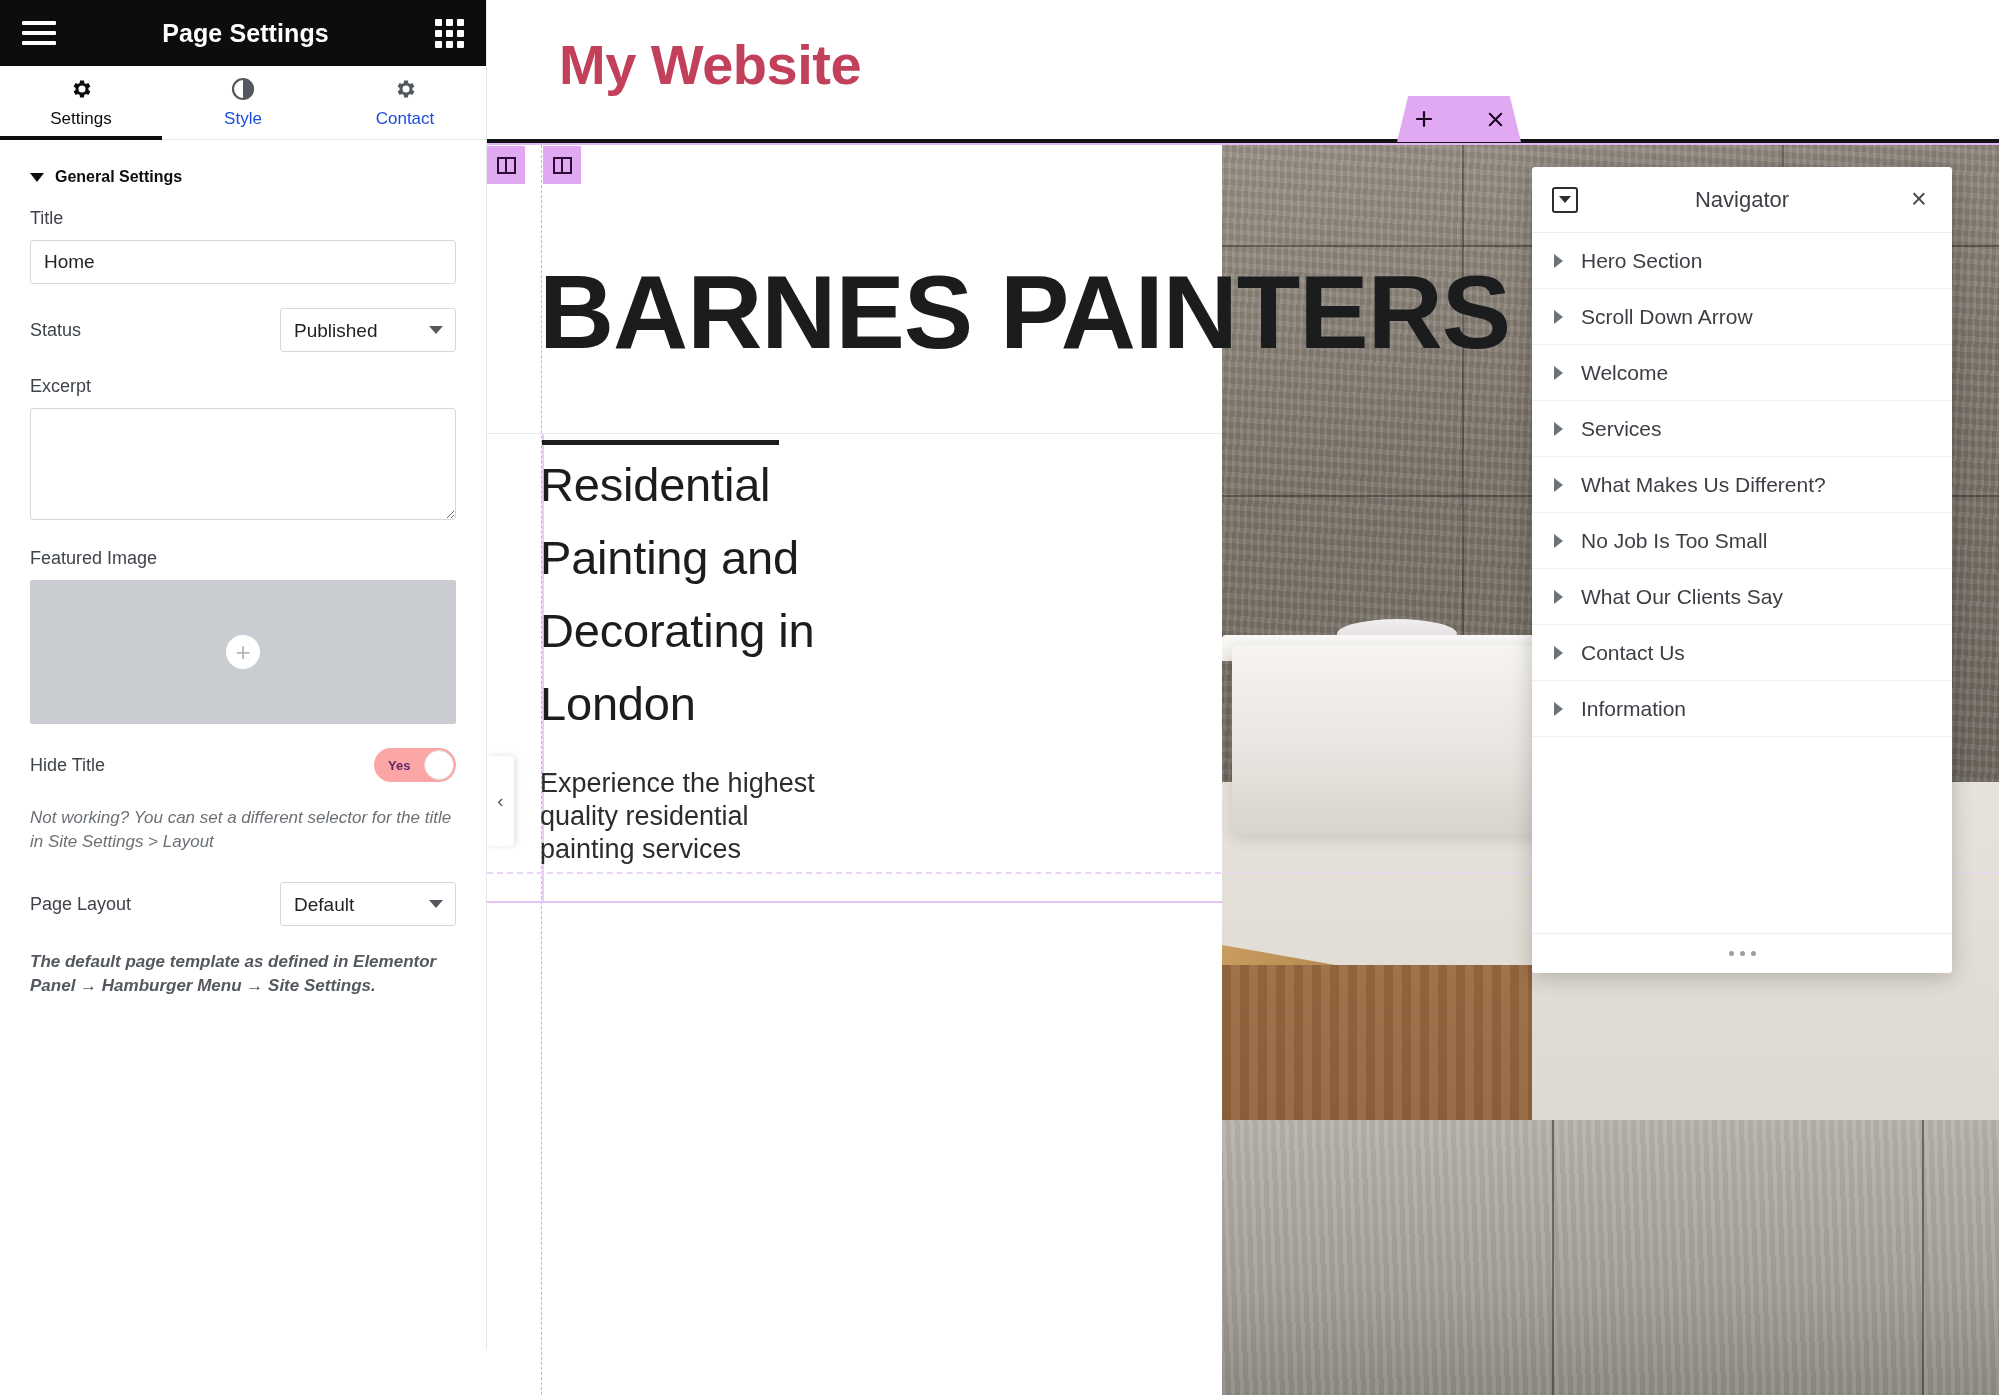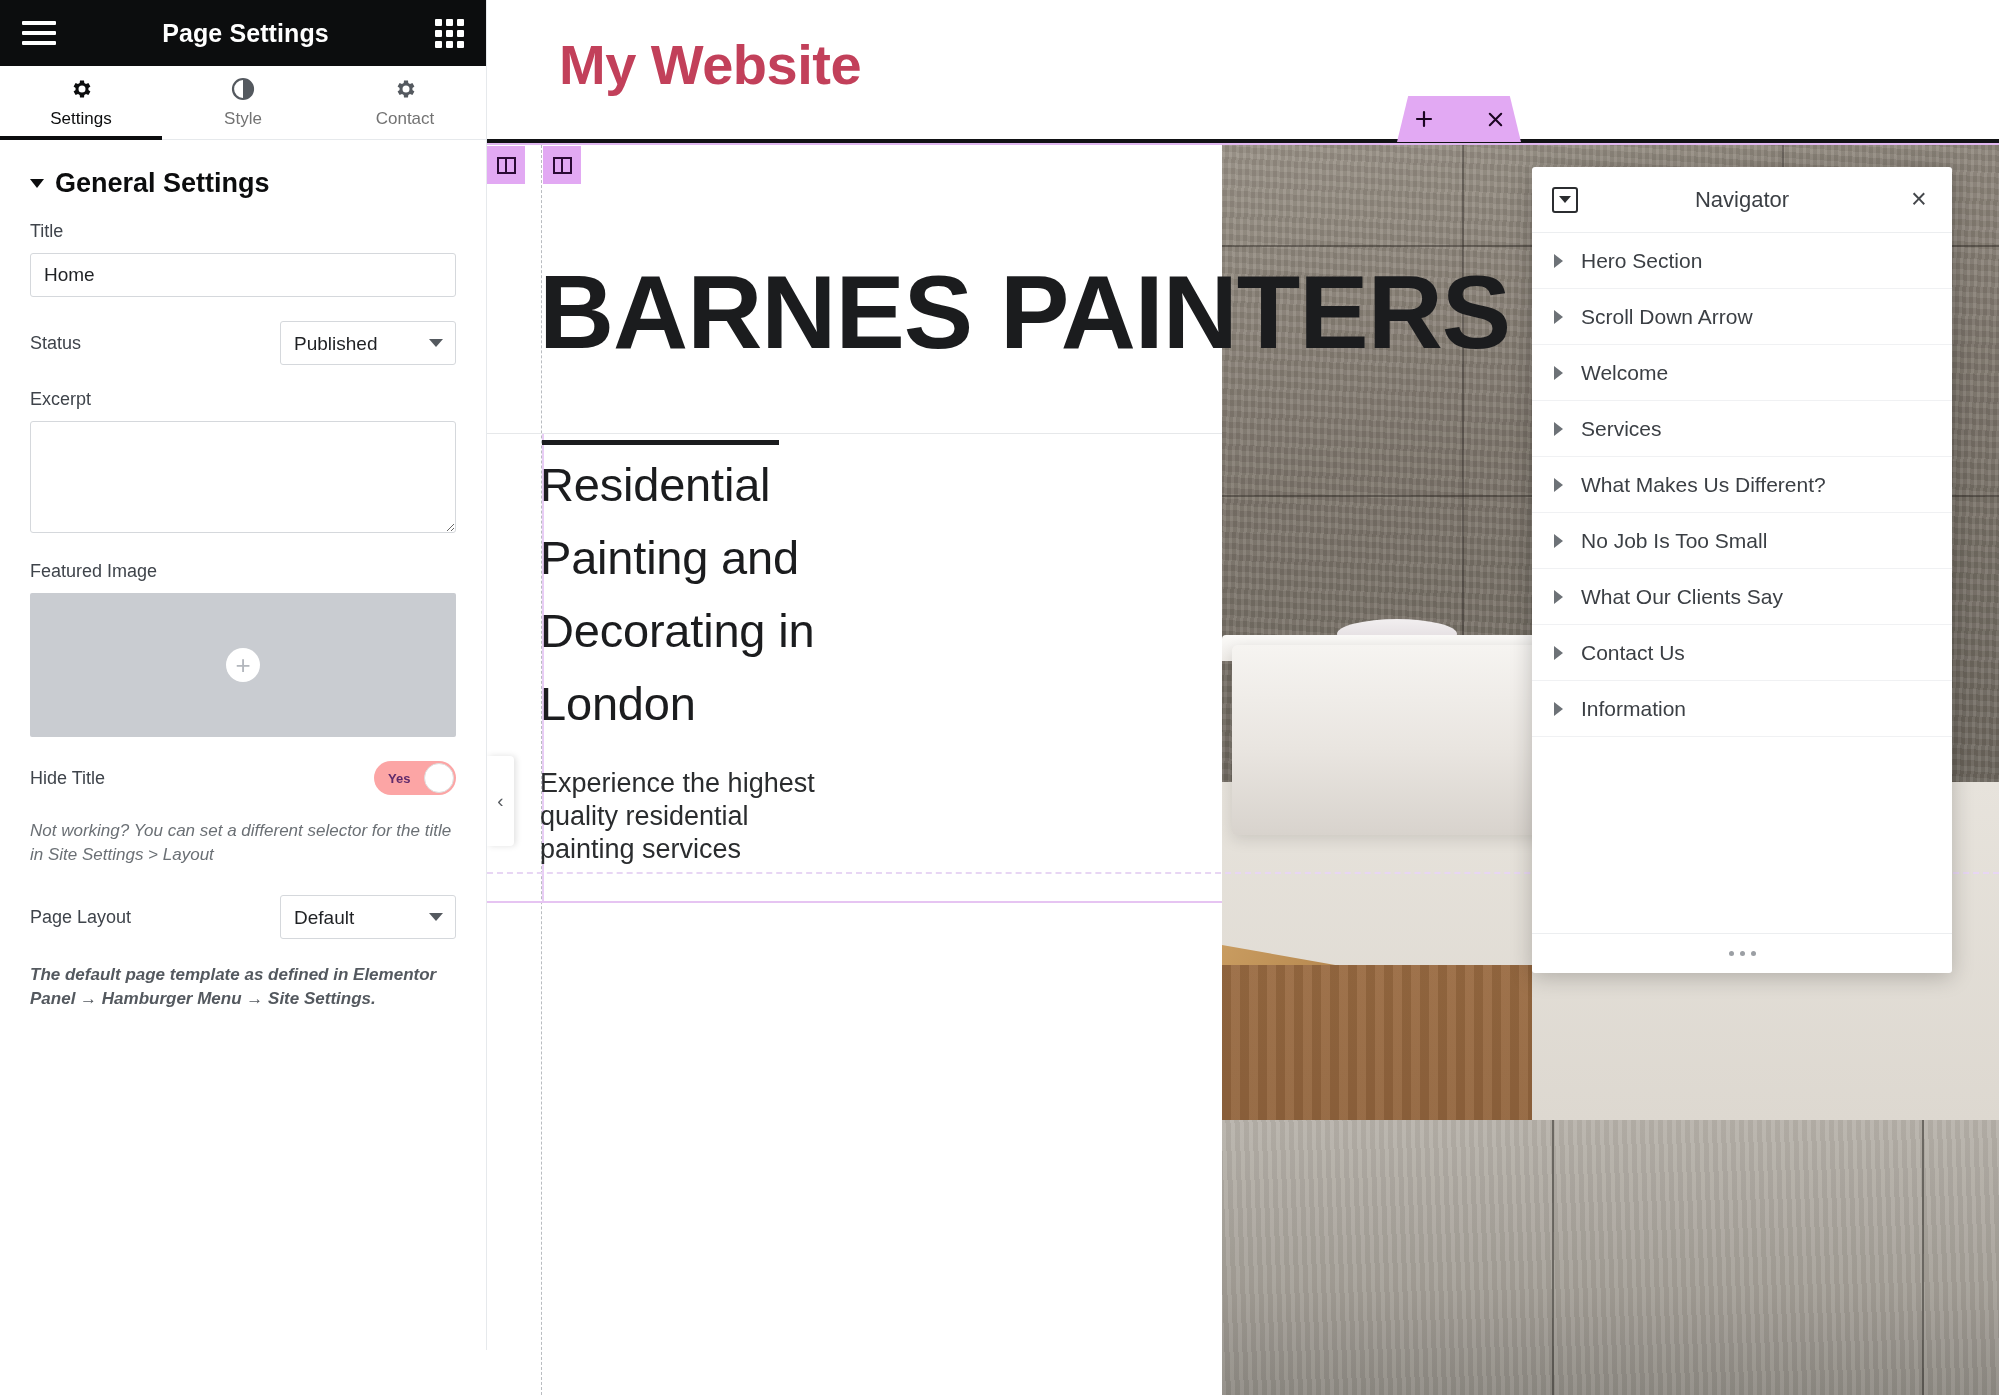--- a/index.html
+++ b/index.html
@@ -24,34 +24,34 @@
   .panel-title { font-size: 25px; font-weight: 600; letter-spacing: .1px; }
   .hamburger { width: 34px; display: flex; flex-direction: column; gap: 6px; cursor: pointer; }
   .hamburger i { display: block; height: 4px; background: #fff; border-radius: 1px; }
   .grid-icon { display: grid; grid-template-columns: repeat(3, 7px); grid-template-rows: repeat(3, 7px); gap: 4px; cursor: pointer; }
   .grid-icon i { background: #fff; border-radius: 1px; }
 
   .tabs { height: 74px; display: flex; border-bottom: 1px solid #e6e9ec; flex: 0 0 74px; }
   .tab {
     flex: 1; display: flex; flex-direction: column; align-items: center;
     justify-content: center; gap: 7px; cursor: pointer; position: relative;
-    color: #737373; font-size: 17px;
+    color: #1d4ed8; font-size: 17px;
   }
   .tab.active { color: #0c0d0e; font-weight: 500; }
   .tab.active::after {
     content: ""; position: absolute; left: 0; right: 0; bottom: -1px;
     height: 4px; background: #0c0d0e;
   }
   .tab-ico { height: 26px; display: flex; align-items: center; justify-content: center; }
 
   .panel-body { flex: 1; overflow: hidden; padding: 0 30px; }
 
   .section-head {
     display: flex; align-items: center; gap: 11px;
-    padding: 28px 0 22px 0; font-size: 27px; font-weight: 700; color: #0c0d0e;
+    padding: 28px 0 22px 0; font-size: 16px; font-weight: 700; color: #0c0d0e;
     cursor: pointer;
   }
   .caret-down { width: 0; height: 0; border-left: 7px solid transparent; border-right: 7px solid transparent; border-top: 9px solid #0c0d0e; }
 
   .field { margin-bottom: 24px; }
   .field-label { font-size: 18px; color: #3f444b; margin-bottom: 11px; display: block; }
   .txtinput {
     width: 100%; height: 44px; border: 1px solid #d5d8dc; border-radius: 3px;
     padding: 0 13px; font-size: 19px; color: #1f2124;
     font-family: "Liberation Sans", sans-serif; background: #fff;

